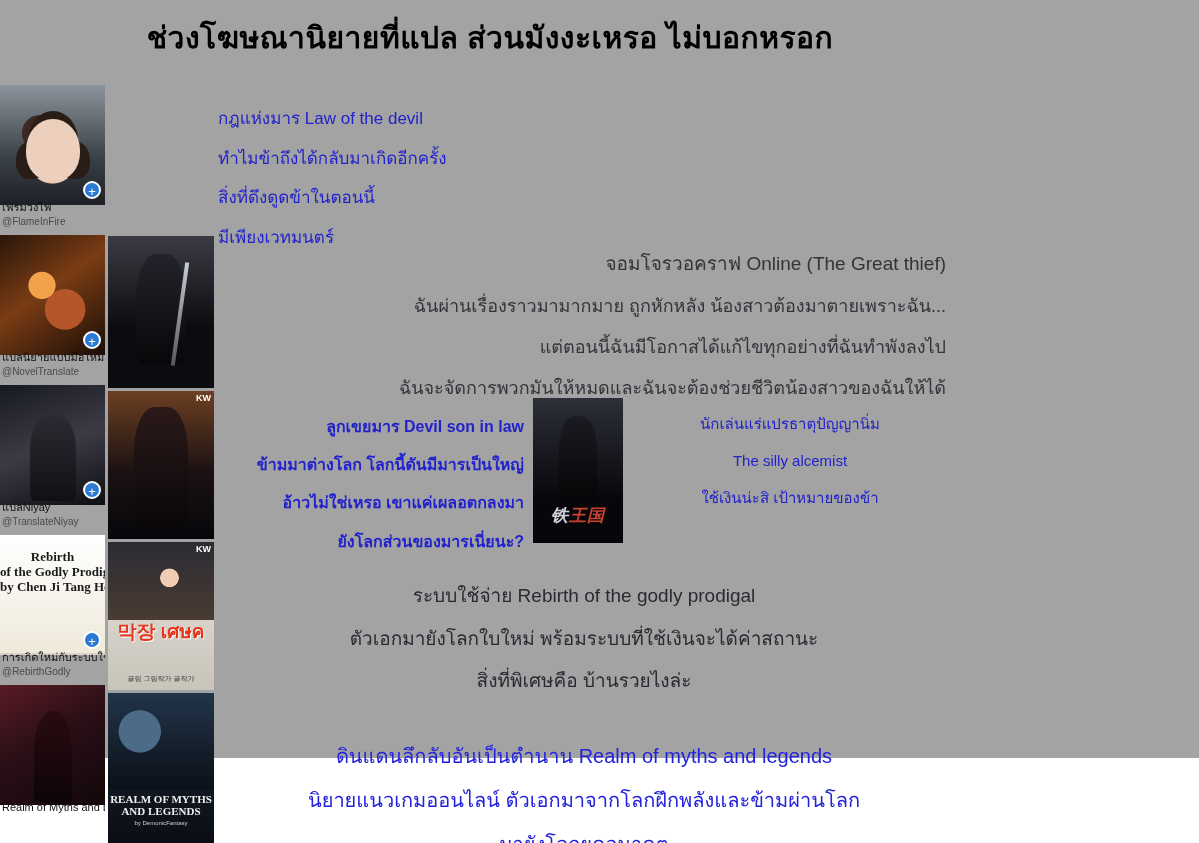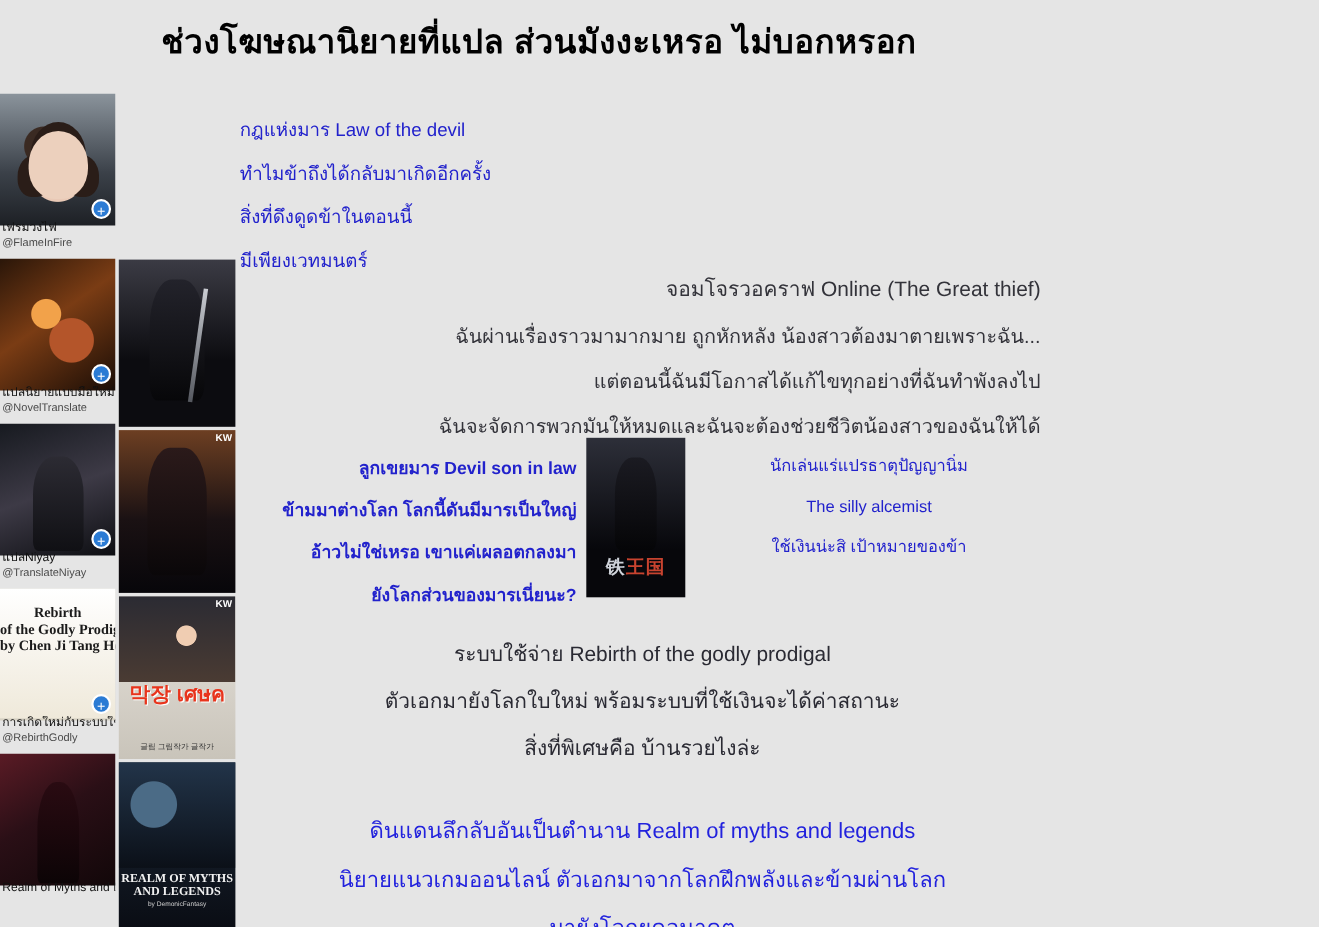--- a/index.html
+++ b/index.html
@@ -6,22 +6,22 @@
   html, body {
     margin: 0; padding: 0;
     width: 1199px; height: 843px;
     background: #ffffff;
     font-family: "Liberation Sans", sans-serif;
     overflow: hidden;
   }
   #page {
     position: relative;
     width: 1199px;
-    height: 843px;
-    background: #e5e5e5;
+    height: 758px;
+    background: #a3a3a3;
   }
 
   
   .page-title {
     position: absolute;
     left: 0; top: 14px;
     width: 980px;
     text-align: center;
     font-size: 30px;
     font-weight: bold;
@@ -222,20 +222,21 @@
     overflow: hidden;
   }
   .cov-inline .fig {
     position:absolute; left:26px; top:18px; width:38px; height:84px;
     background: linear-gradient(#1b1b22, #050507); border-radius: 40% 40% 12% 12%;
   }
   .cov-inline .cn {
     position:absolute; left:0; right:0; bottom:16px; text-align:center;
     font-size:17px; font-weight:bold; color:#cfd3da; letter-spacing:1px;
     font-family:"Liberation Serif", serif;
+    font-style:italic;
   }
   .cov-inline .cn .red { color:#c8432f; }
 
   
   .tblk { position: absolute; color: #2222cc; }
   .tblk .line { white-space: nowrap; line-height: 1.45; margin-top: 15px; }
 
   .blk-law {
     left: 218px; top: 92px; width: 310px;
     font-size: 17px; text-align: left;

